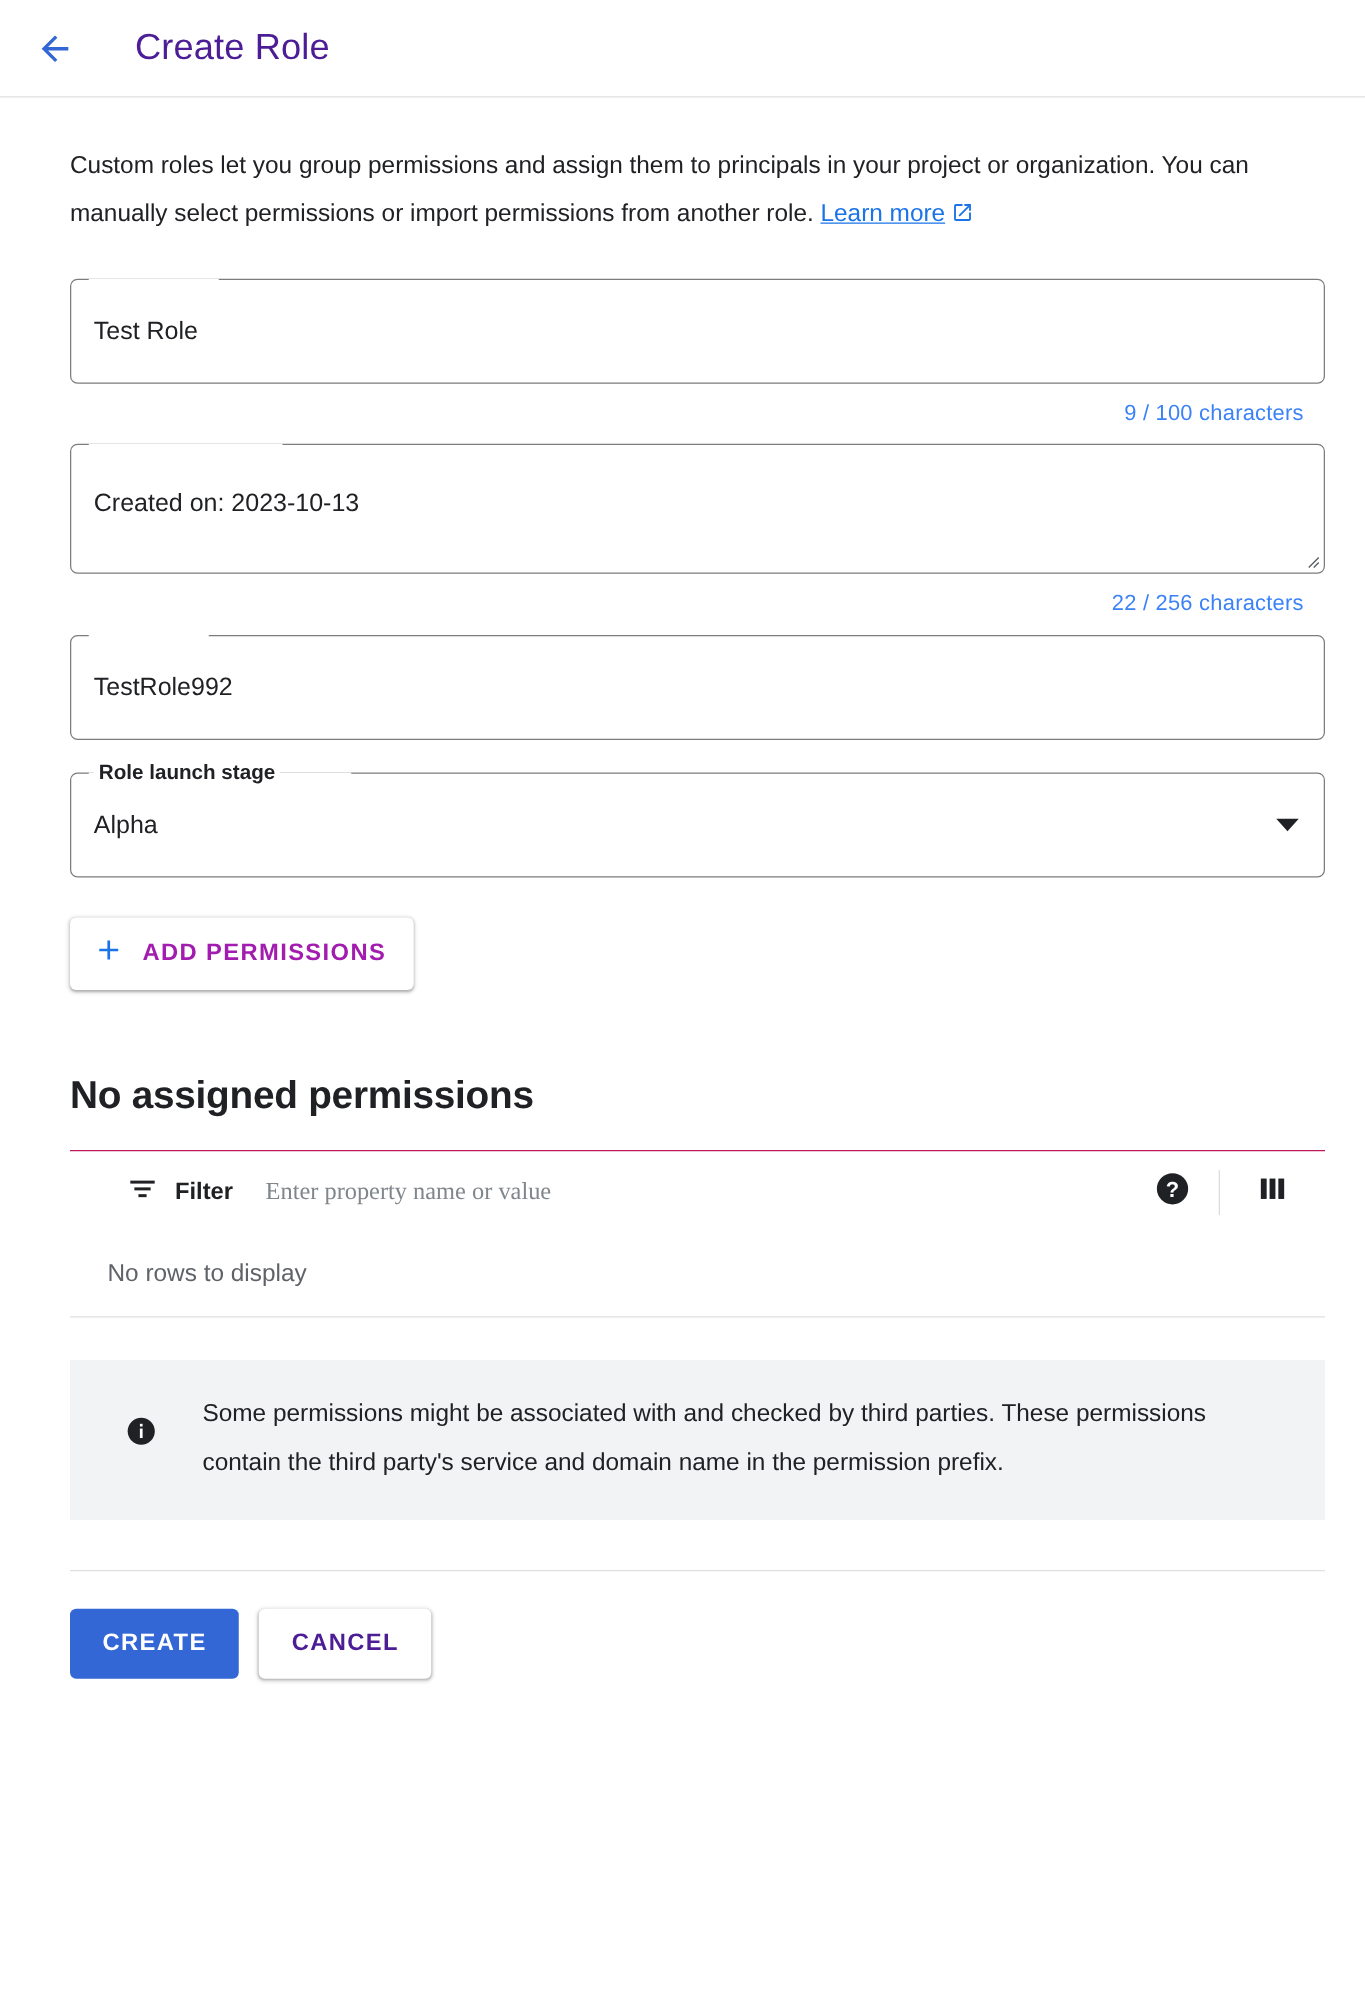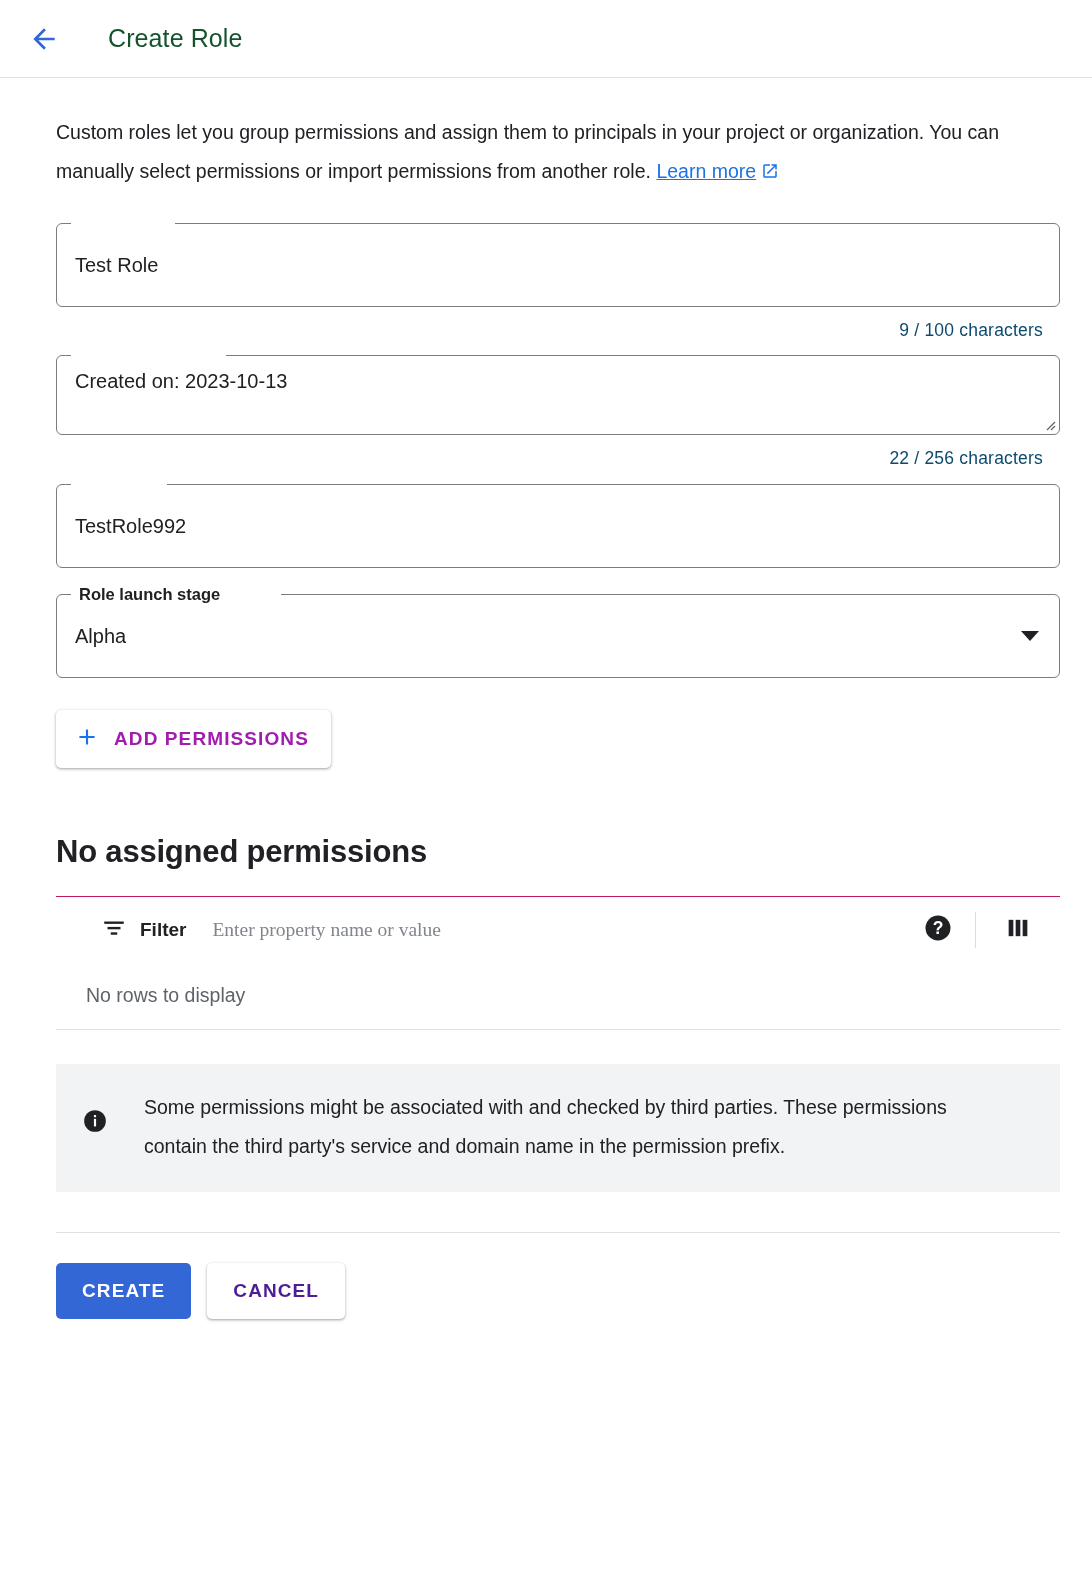--- a/index.html
+++ b/index.html
@@ -22,23 +22,23 @@
   }
   .back-btn {
     width: 44px; height: 44px;
     display: flex; align-items: center; justify-content: center;
     cursor: pointer;
     border-radius: 50%;
     flex: none;
   }
   .back-btn svg { display: block; }
   .page-title {
-    font-size: 25px;
+    font-size: 29px;
     font-weight: 400;
-    color: #14532d;
+    color: #4c1d95;
     margin-left: 42px;
     letter-spacing: 0.1px;
   }
 
   
   .content {
     padding: 0 32px;
     margin-left: 24px;
   }
 
@@ -69,23 +69,23 @@
     position: relative;
     border: 1px solid #7c7c7c;
     border-radius: 6px;
     background: #fff;
     height: 84px;
     display: flex;
     align-items: center;
     padding: 0 18px;
   }
   .outline.textarea-box {
-    height: 80px;
+    height: 104px;
     align-items: flex-start;
-    padding-top: 12px;
+    padding-top: 34px;
   }
   
   .notch {
     position: absolute;
     top: -1px;
     left: 14px;
     height: 2px;
     background: #ffffff;
     padding: 0;
   }
@@ -102,21 +102,21 @@
     white-space: nowrap;
   }
   .field-value {
     font-size: 20px;
     color: #202124;
     line-height: 26px;
   }
   .counter {
     text-align: right;
     font-size: 17.5px;
-    color: #0c4a6e;
+    color: #3b82f6;
     margin-top: 13px;
     padding-right: 17px;
     letter-spacing: 0.2px;
   }
   .resize-grip {
     position: absolute;
     right: 3px; bottom: 3px;
     width: 14px; height: 14px;
   }
 
@@ -225,21 +225,21 @@
     color: #5f6368;
     padding: 22px 0 22px 30px;
     border-bottom: 1px solid #e0e0e0;
   }
 
   
   .info-box {
     margin-top: 34px;
     background: #f1f3f4;
     display: flex;
-    padding: 24px 28px 26px 26px;
+    padding: 24px 28px 26px 44px;
   }
   .info-icon { flex: none; margin-top: 20px; margin-right: 36px; }
   .info-text {
     font-size: 19.5px;
     line-height: 39px;
     color: #202124;
     max-width: 850px;
   }
 
   

